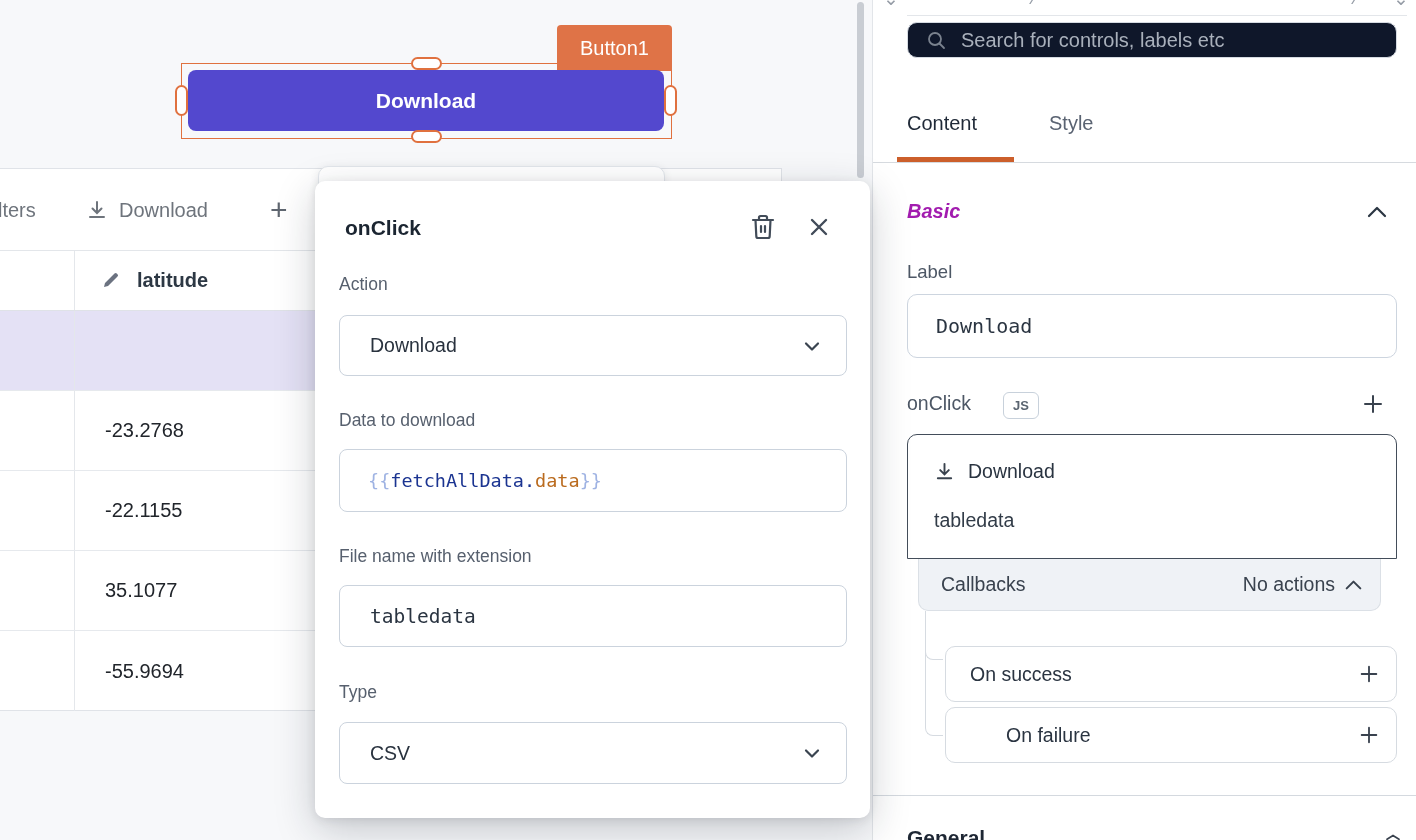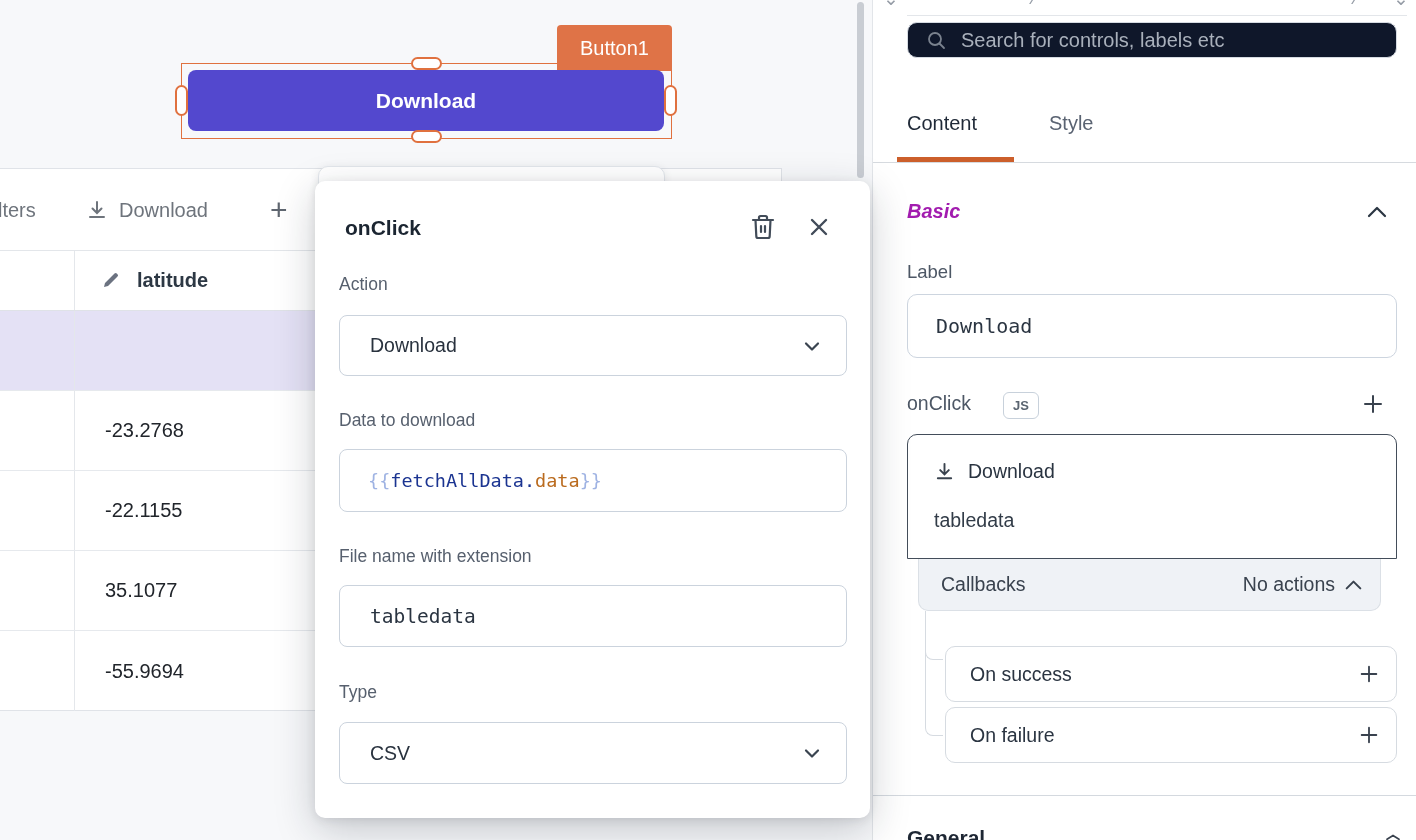--- a/index.html
+++ b/index.html
@@ -101,21 +101,21 @@
   #ac-row2{position:absolute;left:26px;top:74px;font-size:19.5px;color:#323c48;}
   #callbacks-bar{left:34px;top:559px;width:463px;height:52px;background:#eff2f6;border:1px solid #dbe0e6;border-top:none;
     border-radius:0 0 10px 10px;box-sizing:border-box;display:flex;align-items:center;cursor:pointer;margin-left:11px;}
   #callbacks-bar .cl{margin-left:22px;font-size:19.5px;color:#39424e;flex:1;}
   #callbacks-bar .cr{margin-right:18px;font-size:19.5px;color:#39424e;display:flex;align-items:center;gap:10px;}
   .elbow{border-left:1.5px solid #d6dbe1;border-bottom:1.5px solid #d6dbe1;border-bottom-left-radius:8px;}
   #elbow1{left:52px;top:611px;width:17px;height:48px;}
   #elbow2{left:52px;top:611px;width:17px;height:124px;}
   .cb-box{border:1px solid #d6dbe1;border-radius:10px;box-sizing:border-box;background:#fff;display:flex;align-items:center;cursor:pointer;}
   #on-success{left:72px;top:646px;width:452px;height:56px;}
-  #on-failure{left:72px;top:707px;width:452px;height:56px;}
+  #on-failure{left:72px;top:707px;width:452px;height:56px;padding-left:36px;}
   .cb-box .bl{margin-left:24px;font-size:19.5px;color:#2a3441;flex:1;}
   .cb-box .bp{margin-right:16px;color:#39424e;display:flex;}
   #bottom-div{left:0;top:795px;width:544px;border-top:1.5px solid #d4d9df;}
   #sec-general{left:34px;top:826px;font-size:21px;font-weight:600;color:#1e2734;cursor:pointer;}
   #general-chev{left:512px;top:834px;color:#39424e;}
 </style>
 </head>
 <body>
 
 <div id="root">

